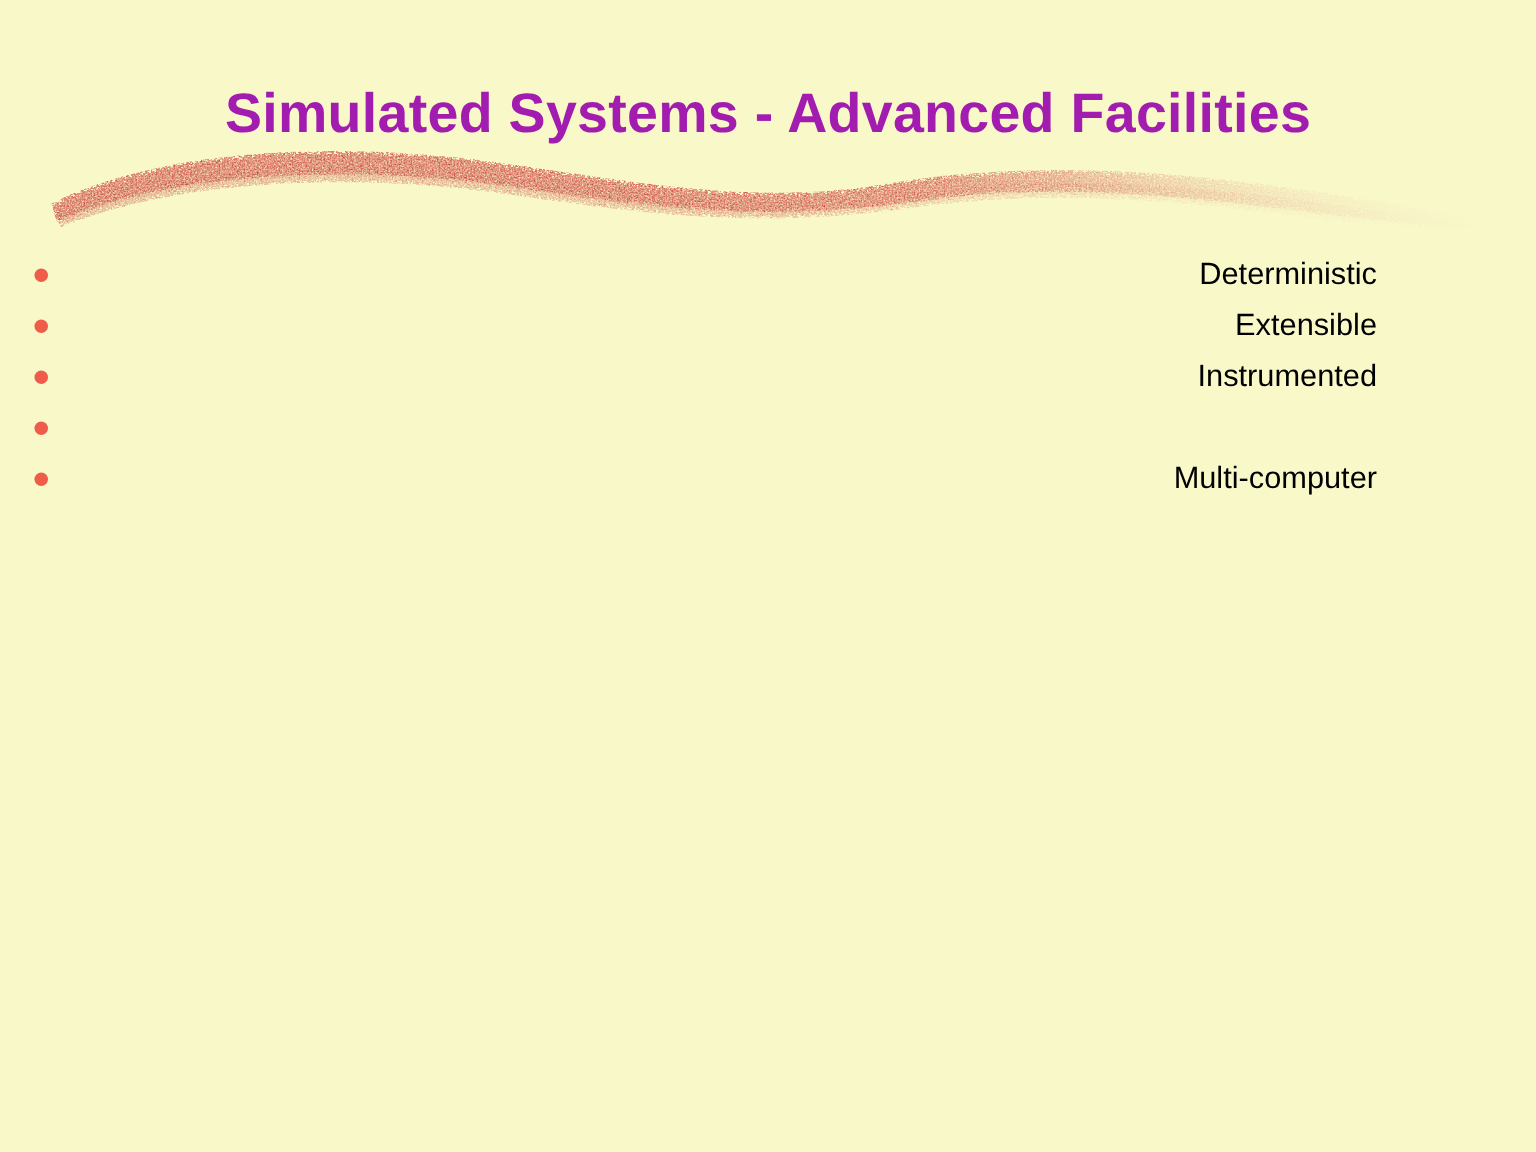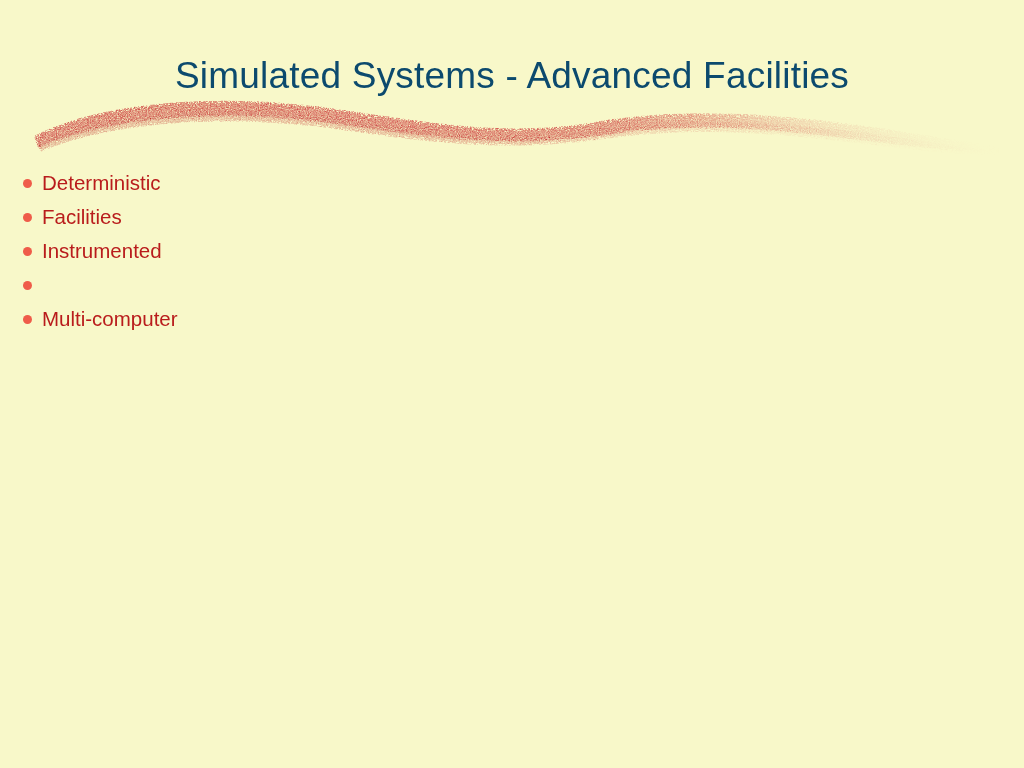--- a/index.html
+++ b/index.html
@@ -18,23 +18,23 @@
     height: 768px;
     background: #f8f8c9;
   }
   #slide-title {
     position: absolute;
     left: 0;
     top: 30px;
     width: 1024px;
     text-align: center;
     font-size: 37px;
-    font-weight: normal;
+    font-weight: bold;
     letter-spacing: 0.2px;
-    color: #0c4a6e;
+    color: #a21caf;
     white-space: nowrap;
   }
   #brush-rule {
     position: absolute;
     left: 14px;
     top: 74px;
     width: 1000px;
     height: 90px;
     pointer-events: none;
   }
@@ -51,22 +51,23 @@
     list-style: none;
     margin: 0;
     padding: 0;
   }
   #bullet-list li {
     position: relative;
     height: 34px;
     line-height: 34px;
     padding-left: 24px;
     font-size: 20.5px;
-    color: #b91c1c;
+    color: #000000;
     white-space: nowrap;
+    text-align: right;
   }
   #bullet-list li .bullet-dot {
     position: absolute;
     left: 5px;
     top: 13px;
     width: 9px;
     height: 9px;
     border-radius: 50%;
     background: #ef5c49;
   }
@@ -120,21 +121,21 @@
     </svg>
   </div>
 
   <ul id="bullet-list">
     <li>
       <span class="bullet-dot"></span>
       <span class="bullet-label">Deterministic</span>
     </li>
     <li>
       <span class="bullet-dot"></span>
-      <span class="bullet-label">Facilities</span>
+      <span class="bullet-label">Extensible</span>
     </li>
     <li>
       <span class="bullet-dot"></span>
       <span class="bullet-label">Instrumented</span>
     </li>
     <li>
       <span class="bullet-dot"></span>
     </li>
     <li>
       <span class="bullet-dot"></span>

